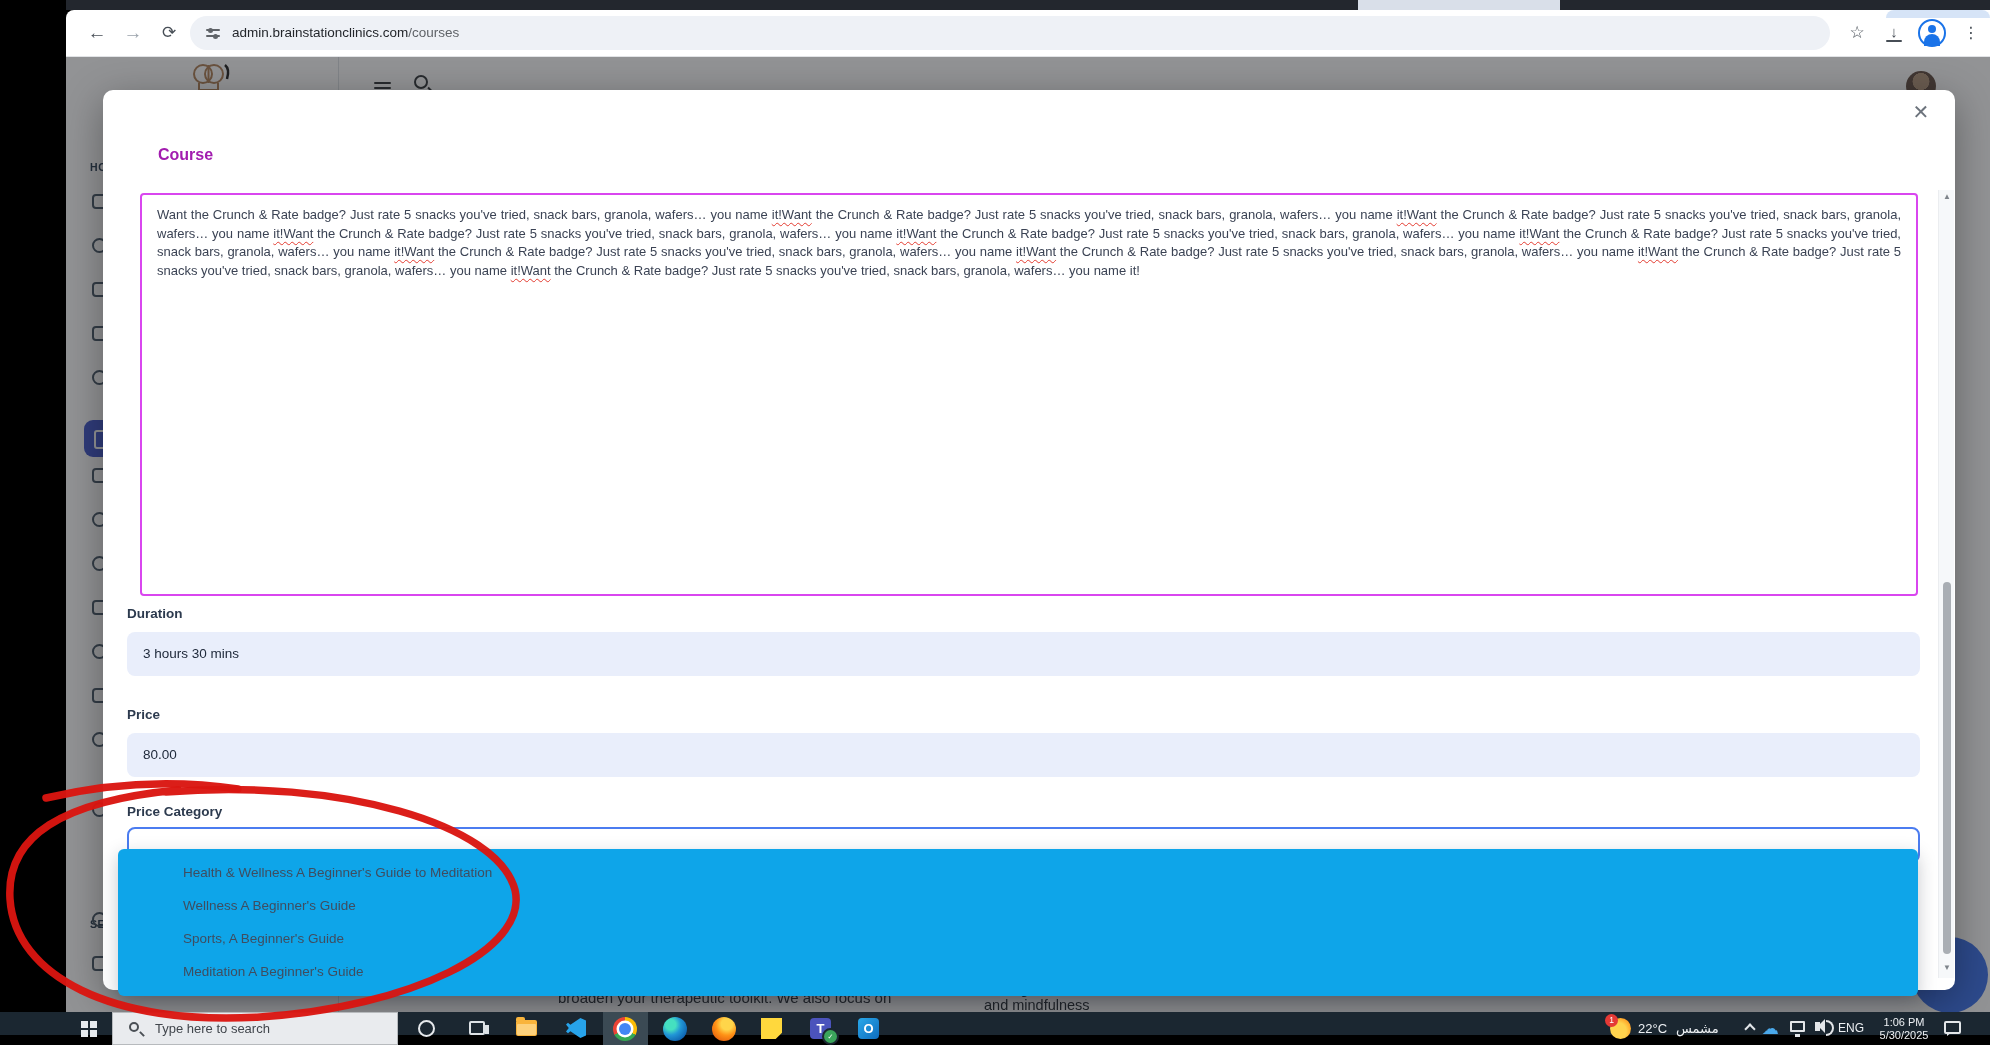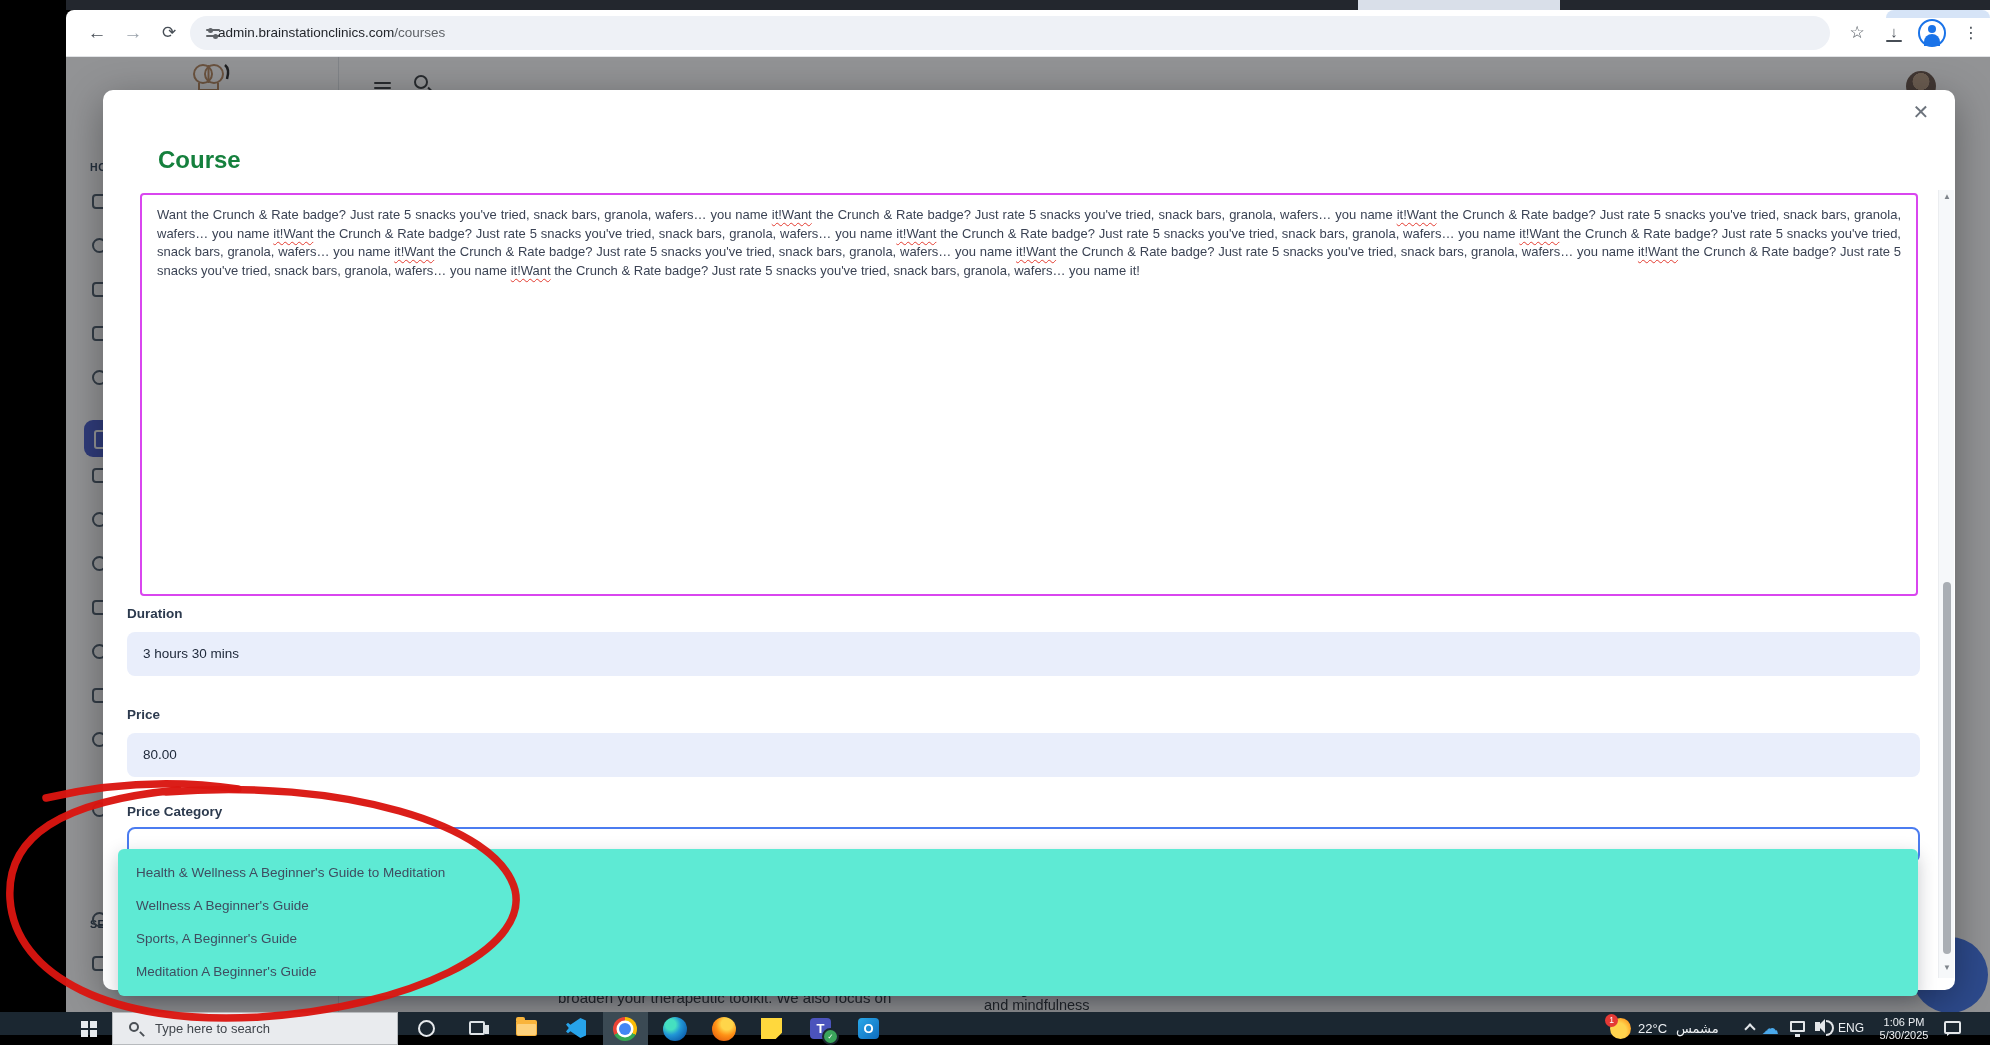--- a/index.html
+++ b/index.html
@@ -12,21 +12,21 @@
   .tab-light { position:absolute; left:1292px; top:0; width:202px; height:10px; background:#d9dfe9; }
   .tabcorner-blue { position:absolute; left:1886px; top:10px; width:104px; height:8px; background:#d6e4f7; border-radius:8px 8px 0 0; z-index:6; }
   .toolbar { position:absolute; left:66px; top:10px; width:1924px; height:47px; background:#ffffff; border-radius:8px 0 0 0; border-bottom:1px solid #e1e3e6; z-index:5; }
   .navbtn { position:absolute; top:0; height:47px; line-height:45px; font-size:19px; color:#474e56; width:30px; text-align:center; }
   .addr { position:absolute; left:124px; top:6px; width:1640px; height:34px; background:#eef1f6; border-radius:17px; }
   .tune { position:absolute; left:16px; top:11px; width:14px; height:12px; }
   .tune i { position:absolute; left:0; width:14px; height:2px; background:#5f6368; border-radius:1px; }
   .tune i:nth-child(1){ top:2px; } .tune i:nth-child(2){ top:8px; }
   .tune i:nth-child(1)::after, .tune i:nth-child(2)::after { content:""; position:absolute; top:-1.5px; width:5px; height:5px; border-radius:50%; background:#5f6368; }
   .tune i:nth-child(1)::after{ left:2px; } .tune i:nth-child(2)::after{ right:2px; }
-  .url { position:absolute; left:28px; top:0; height:34px; line-height:34px; font-size:13.5px; color:#23262b; white-space:nowrap; }
+  .url { position:absolute; left:42px; top:0; height:34px; line-height:34px; font-size:13.5px; color:#23262b; white-space:nowrap; }
   .url .path { color:#5f6368; }
   .dlicon { position:absolute; width:16px; }
   .dlicon .arrow { display:block; text-align:center; font-size:15px; color:#474e56; line-height:14px; }
   .dlicon .tray { display:block; height:2px; background:#474e56; border-radius:1px; margin-top:1px; }
   .chravatar { position:absolute; left:1852px; top:9px; width:28px; height:28px; border-radius:50%; border:2px solid #1a73e8; }
   .chravatar::before { content:""; position:absolute; left:8px; top:4px; width:8px; height:8px; border-radius:50%; background:#1a73e8; }
   .chravatar::after { content:""; position:absolute; left:4px; top:13px; width:16px; height:12px; border-radius:8px 8px 0 0; background:#1a73e8; }
 
   
   .content { position:absolute; left:66px; top:57px; width:1924px; height:955px; background:#fff; overflow:hidden; }
@@ -46,34 +46,34 @@
   .bg-frag { position:absolute; color:#2e3338; font-size:15px; }
   .bg-frag.right { line-height:16px; font-size:14.5px; }
 
   .overlay { position:absolute; left:0; top:0; width:1924px; height:955px; background:rgba(18,20,24,0.46); z-index:2; }
   .fab { position:absolute; left:1846px; top:880px; width:76px; height:76px; border-radius:50%; background:#2d4a8c; z-index:3; }
 
   
   .modal { position:absolute; left:37px; top:33px; width:1852px; height:900px; background:#fff; border-radius:10px;
     box-shadow:0 10px 40px rgba(0,0,0,.35); z-index:4; }
   .modal-close { position:absolute; right:20px; top:8px; font-size:20px; color:#6c737c; width:28px; height:28px; text-align:center; line-height:28px; cursor:pointer; }
-  .modal-title { position:absolute; left:55px; top:56px; font-size:24px; font-weight:bold; color:#15803d; }
+  .modal-title { position:absolute; left:55px; top:56px; font-size:16px; font-weight:bold; color:#a21caf; }
   .descbox { position:absolute; left:37px; top:103px; width:1778px; height:403px; border:2px solid #d946ef; border-radius:4px; overflow:hidden; }
   .desctext { padding:11px 15px; font-size:13px; line-height:18.6px; color:#3b4354; text-align:justify; }
   .sq { text-decoration:underline; text-decoration-style:wavy; text-decoration-color:#e33b30; text-decoration-thickness:1px; text-underline-offset:3px; }
   .mscroll { position:absolute; left:1835px; top:100px; width:16px; height:788px; background:#f6f8fa; border-left:1px solid #ebedf0; }
   .mscroll .arr { position:absolute; left:0; width:16px; text-align:center; font-size:8px; color:#7e848b; }
   .mscroll .thumb { position:absolute; left:4px; top:392px; width:8px; height:372px; background:#a9aeb4; border-radius:4px; }
   .field-label { position:absolute; left:24px; font-size:13.5px; font-weight:bold; color:#2c3a4e; }
   .field-input { position:absolute; left:24px; width:1793px; height:44px; background:#e9eefb; border-radius:8px;
     line-height:44px; padding-left:16px; font-size:13.5px; color:#212b3c; }
   .cat-input { position:absolute; left:24px; top:737px; width:1793px; height:36px; background:#fff; border:2px solid #4b7cf0; border-radius:8px; }
 
-  .dropdown { position:absolute; left:52px; top:792px; width:1800px; height:147px; background:#5eead4; border-radius:6px;
-    box-shadow:0 6px 18px rgba(30,40,60,.25); z-index:5; padding-top:7px; }
+  .dropdown { position:absolute; left:52px; top:792px; width:1800px; height:147px; background:#0ea5e9; border-radius:6px;
+    box-shadow:0 6px 18px rgba(30,40,60,.25); z-index:5; padding-top:7px;padding-left:47px; }
   .dd-item { height:33px; line-height:33px; padding-left:18px; font-size:13.5px; color:#3f4d60; cursor:pointer; }
 
   
   .annot { position:absolute; left:0; top:0; width:1990px; height:1045px; z-index:20; pointer-events:none; }
 
   
   .taskbar { position:absolute; left:0; top:1012px; width:1990px; height:23px; background:#1b2731; z-index:10; }
   .tb { position:absolute; top:0; height:33px; }
   .win-logo { left:78px; width:22px; }
   .win-logo i { position:absolute; width:7px; height:7px; background:#e6eaee; }

